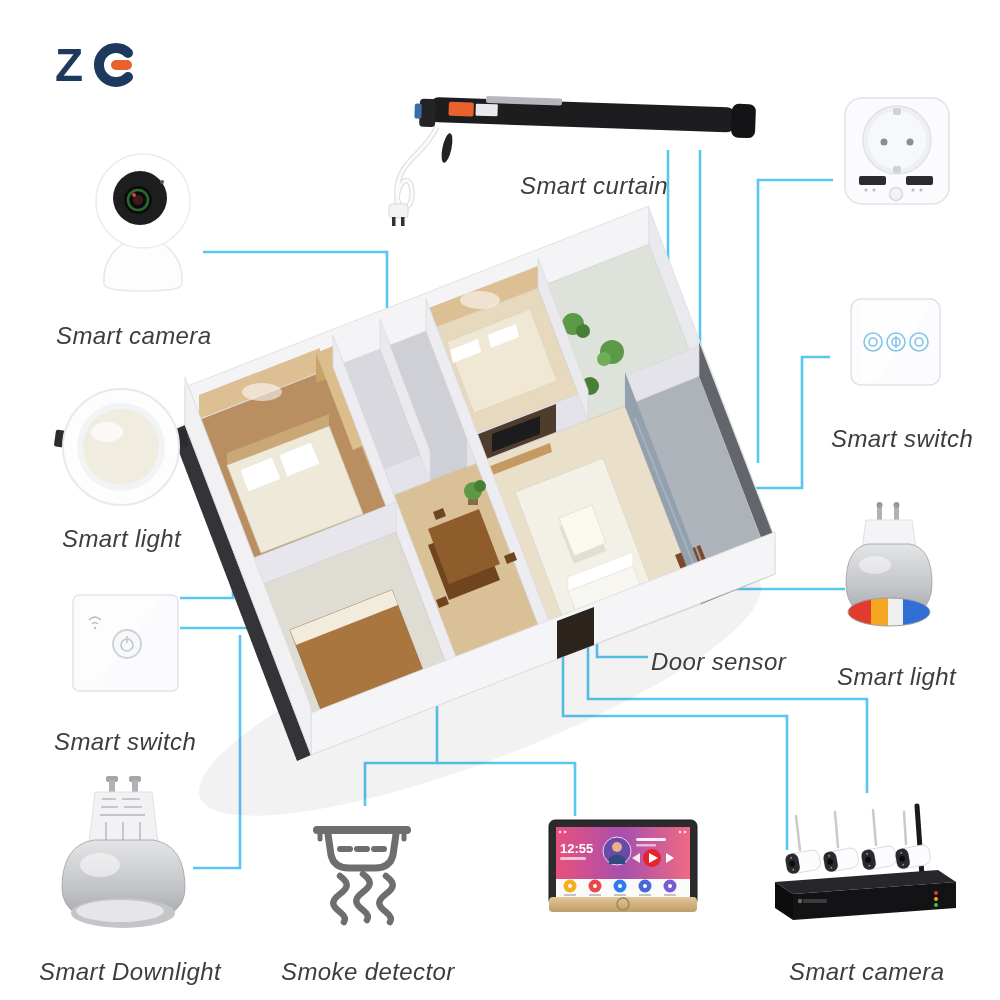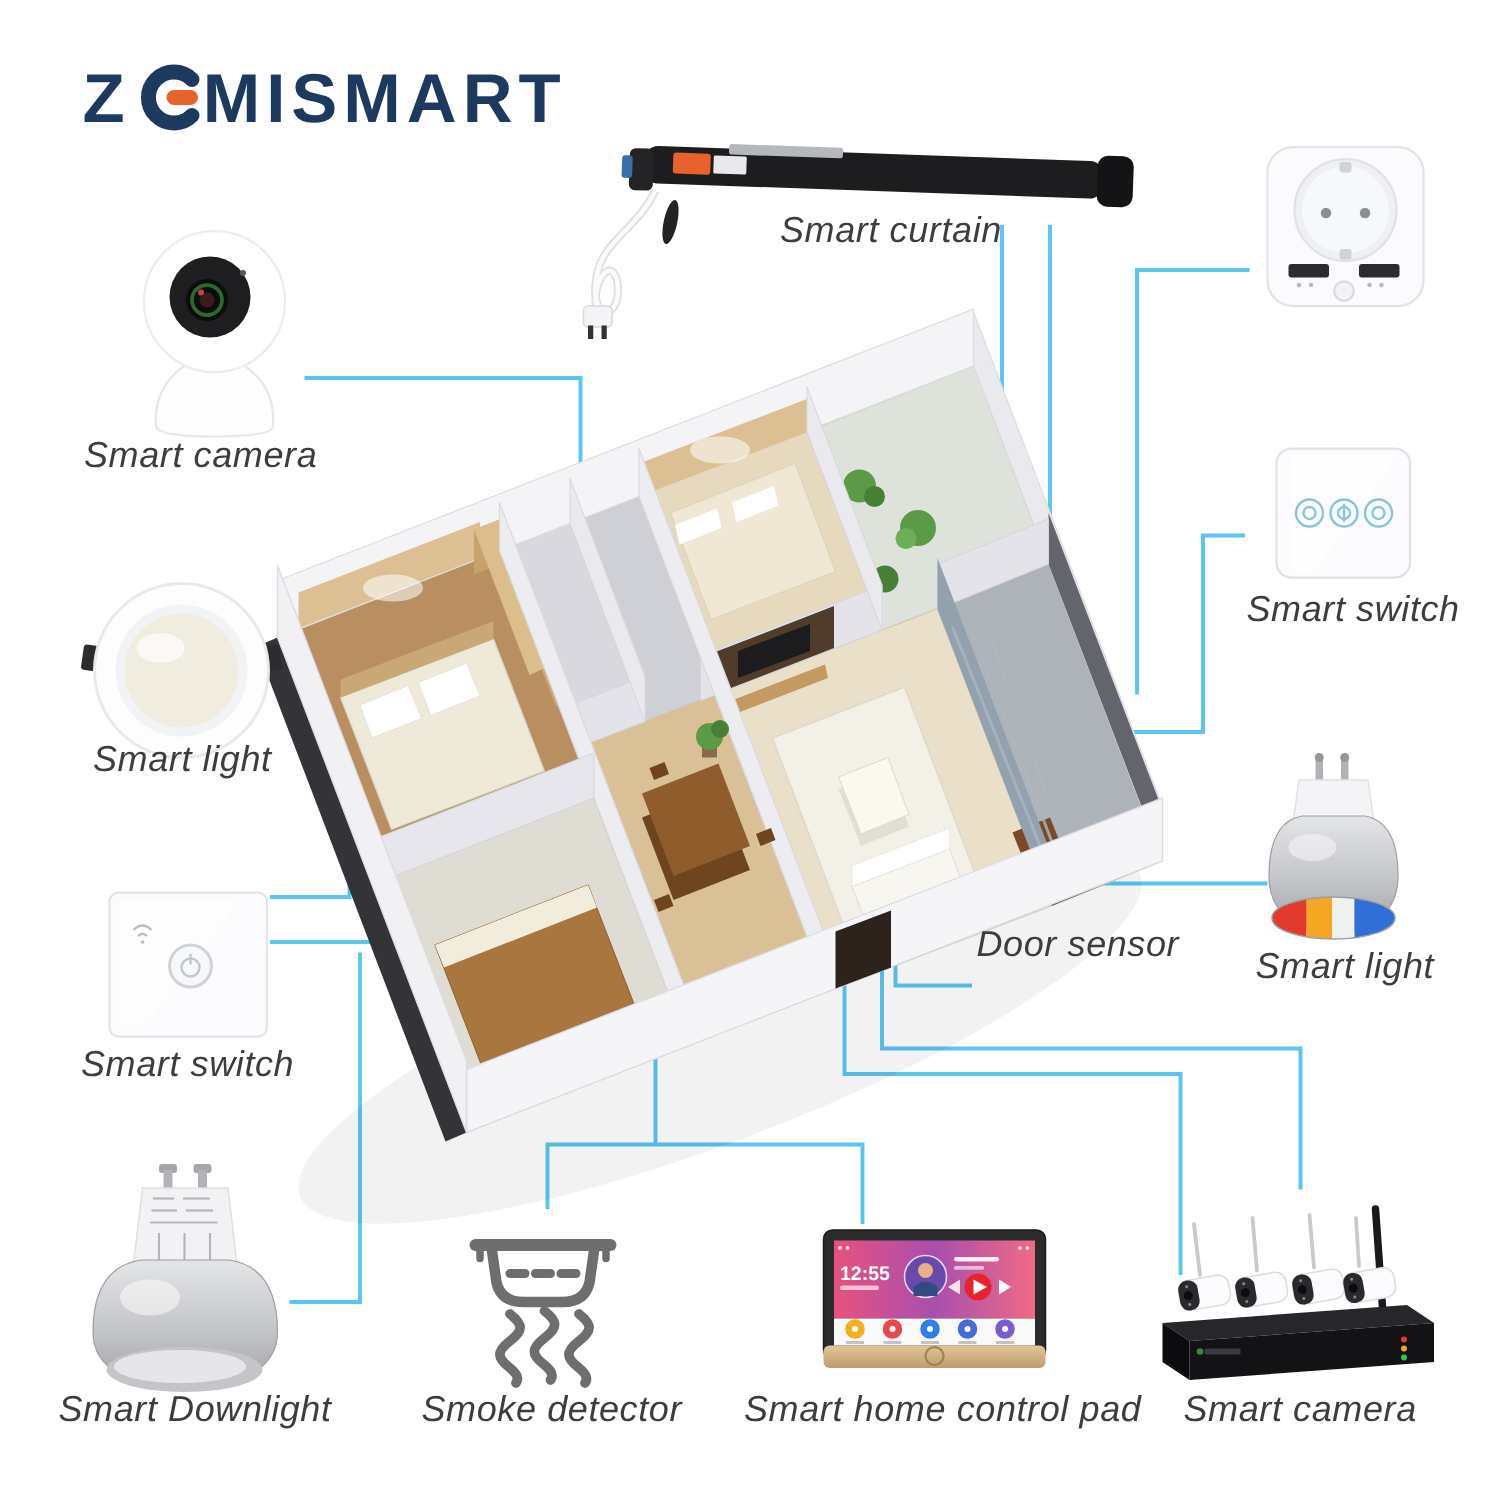--- a/index.html
+++ b/index.html
@@ -1,36 +1,35 @@
 <!DOCTYPE html>
 <html><head>
 <meta charset="utf-8">
 <style>
   html,body{margin:0;padding:0;background:#fff;}
   #stage{position:relative;width:1000px;height:1000px;background:#fff;overflow:hidden;
          font-family:"Liberation Sans",sans-serif;}
   #scene{position:absolute;left:0;top:0;}
   .lbl{position:absolute;font-style:italic;font-size:24px;color:#3d3d3d;white-space:nowrap;
-       letter-spacing:.4px;}
+       letter-spacing:.4px;margin-top:32px;}
   #logo{position:absolute;left:55px;top:42px;display:flex;align-items:center;}
   #logo .lt{font-size:46px;font-weight:800;color:#1d3a5e;letter-spacing:4px;line-height:1;}
   #logo svg{margin:0 1px 0 3px;}
 </style>
 </head>
 <body>
 
 <div id="stage">
 
   <div id="logo">
     <span class="lt">Z</span>
     <svg width="44" height="46" viewBox="0 0 44 46">
       <path d="M38,11 A17,17 0 1 0 38,35" fill="none" stroke="#1d3a5e" stroke-width="10" stroke-linecap="round"></path>
       <rect x="21" y="18" width="21" height="10" rx="5" fill="#e8622d"></rect>
     </svg>
-    <span class="lt">MISMART</span>
   </div>
 
   <svg id="scene" width="1000" height="1000" viewBox="0 0 1000 1000">
 
     <g stroke="#58c6f1" stroke-width="2.6" fill="none">
       <polyline points="203,252 387,252 387,418"></polyline>
       <polyline points="205,451 252,451 252,408"></polyline>
       <polyline points="180,598 233,598 233,545 273,545"></polyline>
       <polyline points="180,628 262,628"></polyline>
       <polyline points="240,635 240,868 193,868"></polyline>
@@ -396,15 +395,14 @@
 
   <div class="lbl" style="left:520px;top:140px">Smart curtain</div>
   <div class="lbl" style="left:56px;top:290px">Smart camera</div>
   <div class="lbl" style="left:62px;top:493px">Smart light</div>
   <div class="lbl" style="left:831px;top:393px">Smart switch</div>
   <div class="lbl" style="left:837px;top:631px">Smart light</div>
   <div class="lbl" style="left:651px;top:616px">Door sensor</div>
   <div class="lbl" style="left:54px;top:696px">Smart switch</div>
   <div class="lbl" style="left:39px;top:926px">Smart Downlight</div>
   <div class="lbl" style="left:281px;top:926px">Smoke detector</div>
-  <div class="lbl" style="left:496px;top:926px">Smart home control pad</div>
   <div class="lbl" style="left:789px;top:926px">Smart camera</div>
 </div>
 
 </body></html>

